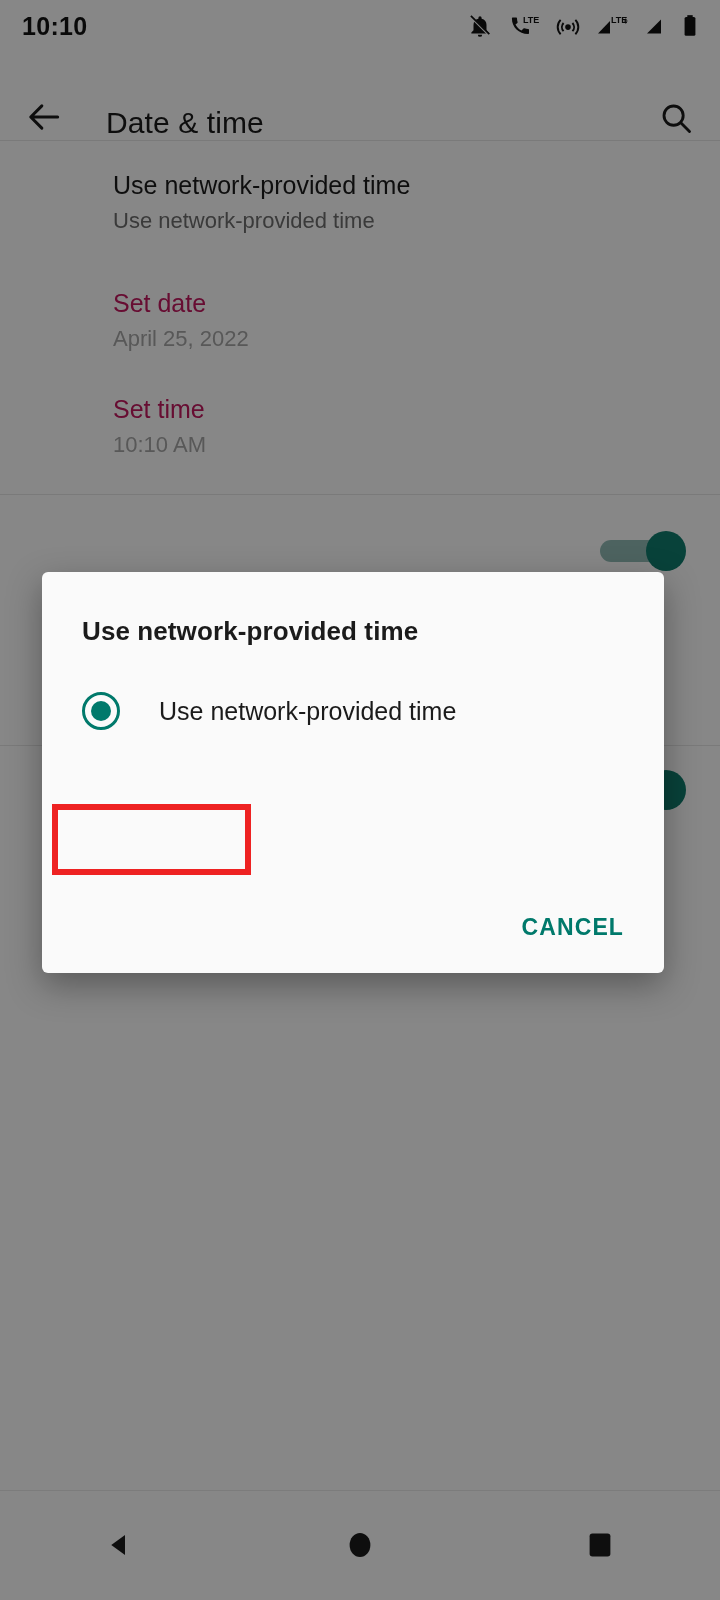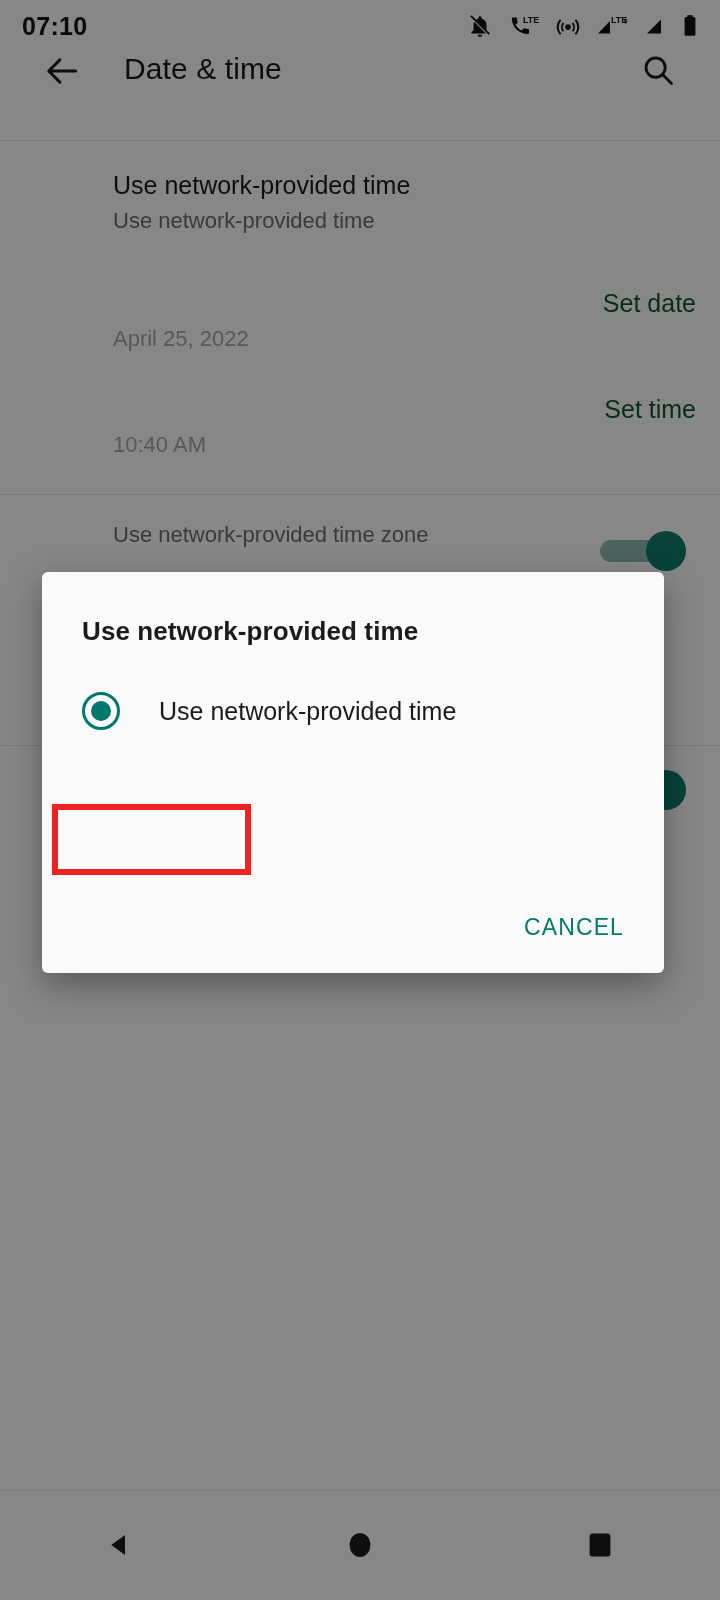--- a/index.html
+++ b/index.html
@@ -29,37 +29,37 @@
   #clock {
     color:#111; font-size:25px; font-weight:bold; letter-spacing:.3px;
   }
   #status-icons {
     margin-left:auto; display:flex; align-items:center; gap:15px;text-align:center;
   }
   .sicon { display:block; }
 
   #appbar {
     position:absolute; left:0; top:52px; width:720px; height:88px;
-    display:flex; align-items:flex-start; padding:0 44px;
+    display:flex; align-items:flex-end; padding:0 26px;
     background:#fafafa;
   }
   #appbar-title {
     font-size:30px; color:#1b1b1b; margin-left:42px; letter-spacing:.1px;
   }
   #search-btn { margin-left:auto; }
 
   .divider { position:absolute; left:0; width:720px; height:1px; background:#e2e2e2; }
 
   .pref {
     position:absolute; left:0; width:720px;
     padding-left:113px; padding-right:24px;
   }
   .pref-title { font-size:25px; color:#1b1b1b; line-height:34px; }
   .pref-sub { font-size:22px; color:#6b6b6b; line-height:32px; margin-top:3px; }
-  .pref.disabled .pref-title { color:#14532d;text-align:right; }
+  .pref.disabled .pref-title { color:#be185d; }
   .pref.disabled .pref-sub  { color:#a3a3a3; }
 
   .switch {
     position:absolute; right:34px;
     width:86px; height:40px;
   }
   .switch .track {
     position:absolute; left:0; top:9px;
     width:68px; height:22px; border-radius:11px;
     background:#8fb8b2;
@@ -114,21 +114,21 @@
     font-size:25px; color:#1b1b1b; margin-left:39px;
   }
 
   #dialog-actions {
     position:absolute; right:0; bottom:0;
     width:100%; height:92px;
     display:flex; align-items:center; justify-content:flex-end;
     padding-right:40px;
   }
   #cancel-button {
-    font-size:23px; font-weight:normal; color:#00796b;
+    font-size:23px; font-weight:bold; color:#00796b;
     letter-spacing:1.1px;
     background:none; border:none; cursor:pointer;
     font-family:"Liberation Sans", sans-serif;
   }
 
   
   #highlight {
     position:absolute;
     left:52px; top:804px;
     width:199px; height:71px;
@@ -146,21 +146,21 @@
   #nav-divider { position:absolute; left:0; top:0; width:720px; height:1px; background:#e6e6e6; }
 </style>
 </head>
 <body>
 
 <div id="phone">
 
   <div id="bg-screen">
 
     <div id="statusbar">
-      <div id="clock">07:10</div>
+      <div id="clock">10:10</div>
       <div id="status-icons">
 
         <svg class="sicon" width="26" height="26" viewBox="0 0 24 24">
           <path fill="#111" d="M12 22a2 2 0 0 0 2-2h-4a2 2 0 0 0 2 2zm6-6v-5a6 6 0 0 0-4.5-5.8V4.5a1.5 1.5 0 0 0-3 0v.7A6 6 0 0 0 6 11v5l-2 2v1h16v-1l-2-2z"></path>
           <path stroke="#fafafa" stroke-width="2.2" d="M3 3l18 18"></path>
           <path stroke="#111" stroke-width="1.6" d="M3.6 2.6l17 17"></path>
         </svg>
 
         <svg class="sicon" width="32" height="26" viewBox="0 0 32 24">
           <path fill="#111" d="M7.5 10.5c1.3 2.6 3.4 4.7 6 6l2-2c.3-.3.7-.4 1-.2 1.1.4 2.3.6 3.5.6.6 0 1 .4 1 1v3.2c0 .6-.4 1-1 1C10.8 20.1 3.9 13.2 3.9 4.6c0-.6.4-1 1-1H8c.6 0 1 .4 1 1 0 1.2.2 2.4.6 3.5.1.3 0 .7-.2 1l-1.9 1.4z"></path>
@@ -213,27 +213,26 @@
       <div class="pref-sub">Use network-provided time</div>
     </div>
 
     <div class="pref disabled" style="top:286px;">
       <div class="pref-title">Set date</div>
       <div class="pref-sub">April 25, 2022</div>
     </div>
 
     <div class="pref disabled" style="top:392px;">
       <div class="pref-title">Set time</div>
-      <div class="pref-sub">10:40 AM</div>
+      <div class="pref-sub">10:10 AM</div>
     </div>
 
     <div class="divider" style="top:494px;"></div>
 
     <div class="pref" style="top:516px;">
-      <div class="pref-sub">Use network-provided time zone</div>
     </div>
     <div class="switch" style="top:531px;">
       <div class="track"></div>
       <div class="thumb"></div>
     </div>
 
     <div class="divider" style="top:745px;"></div>
 
     <div class="switch" style="top:770px;">
       <div class="track"></div>

